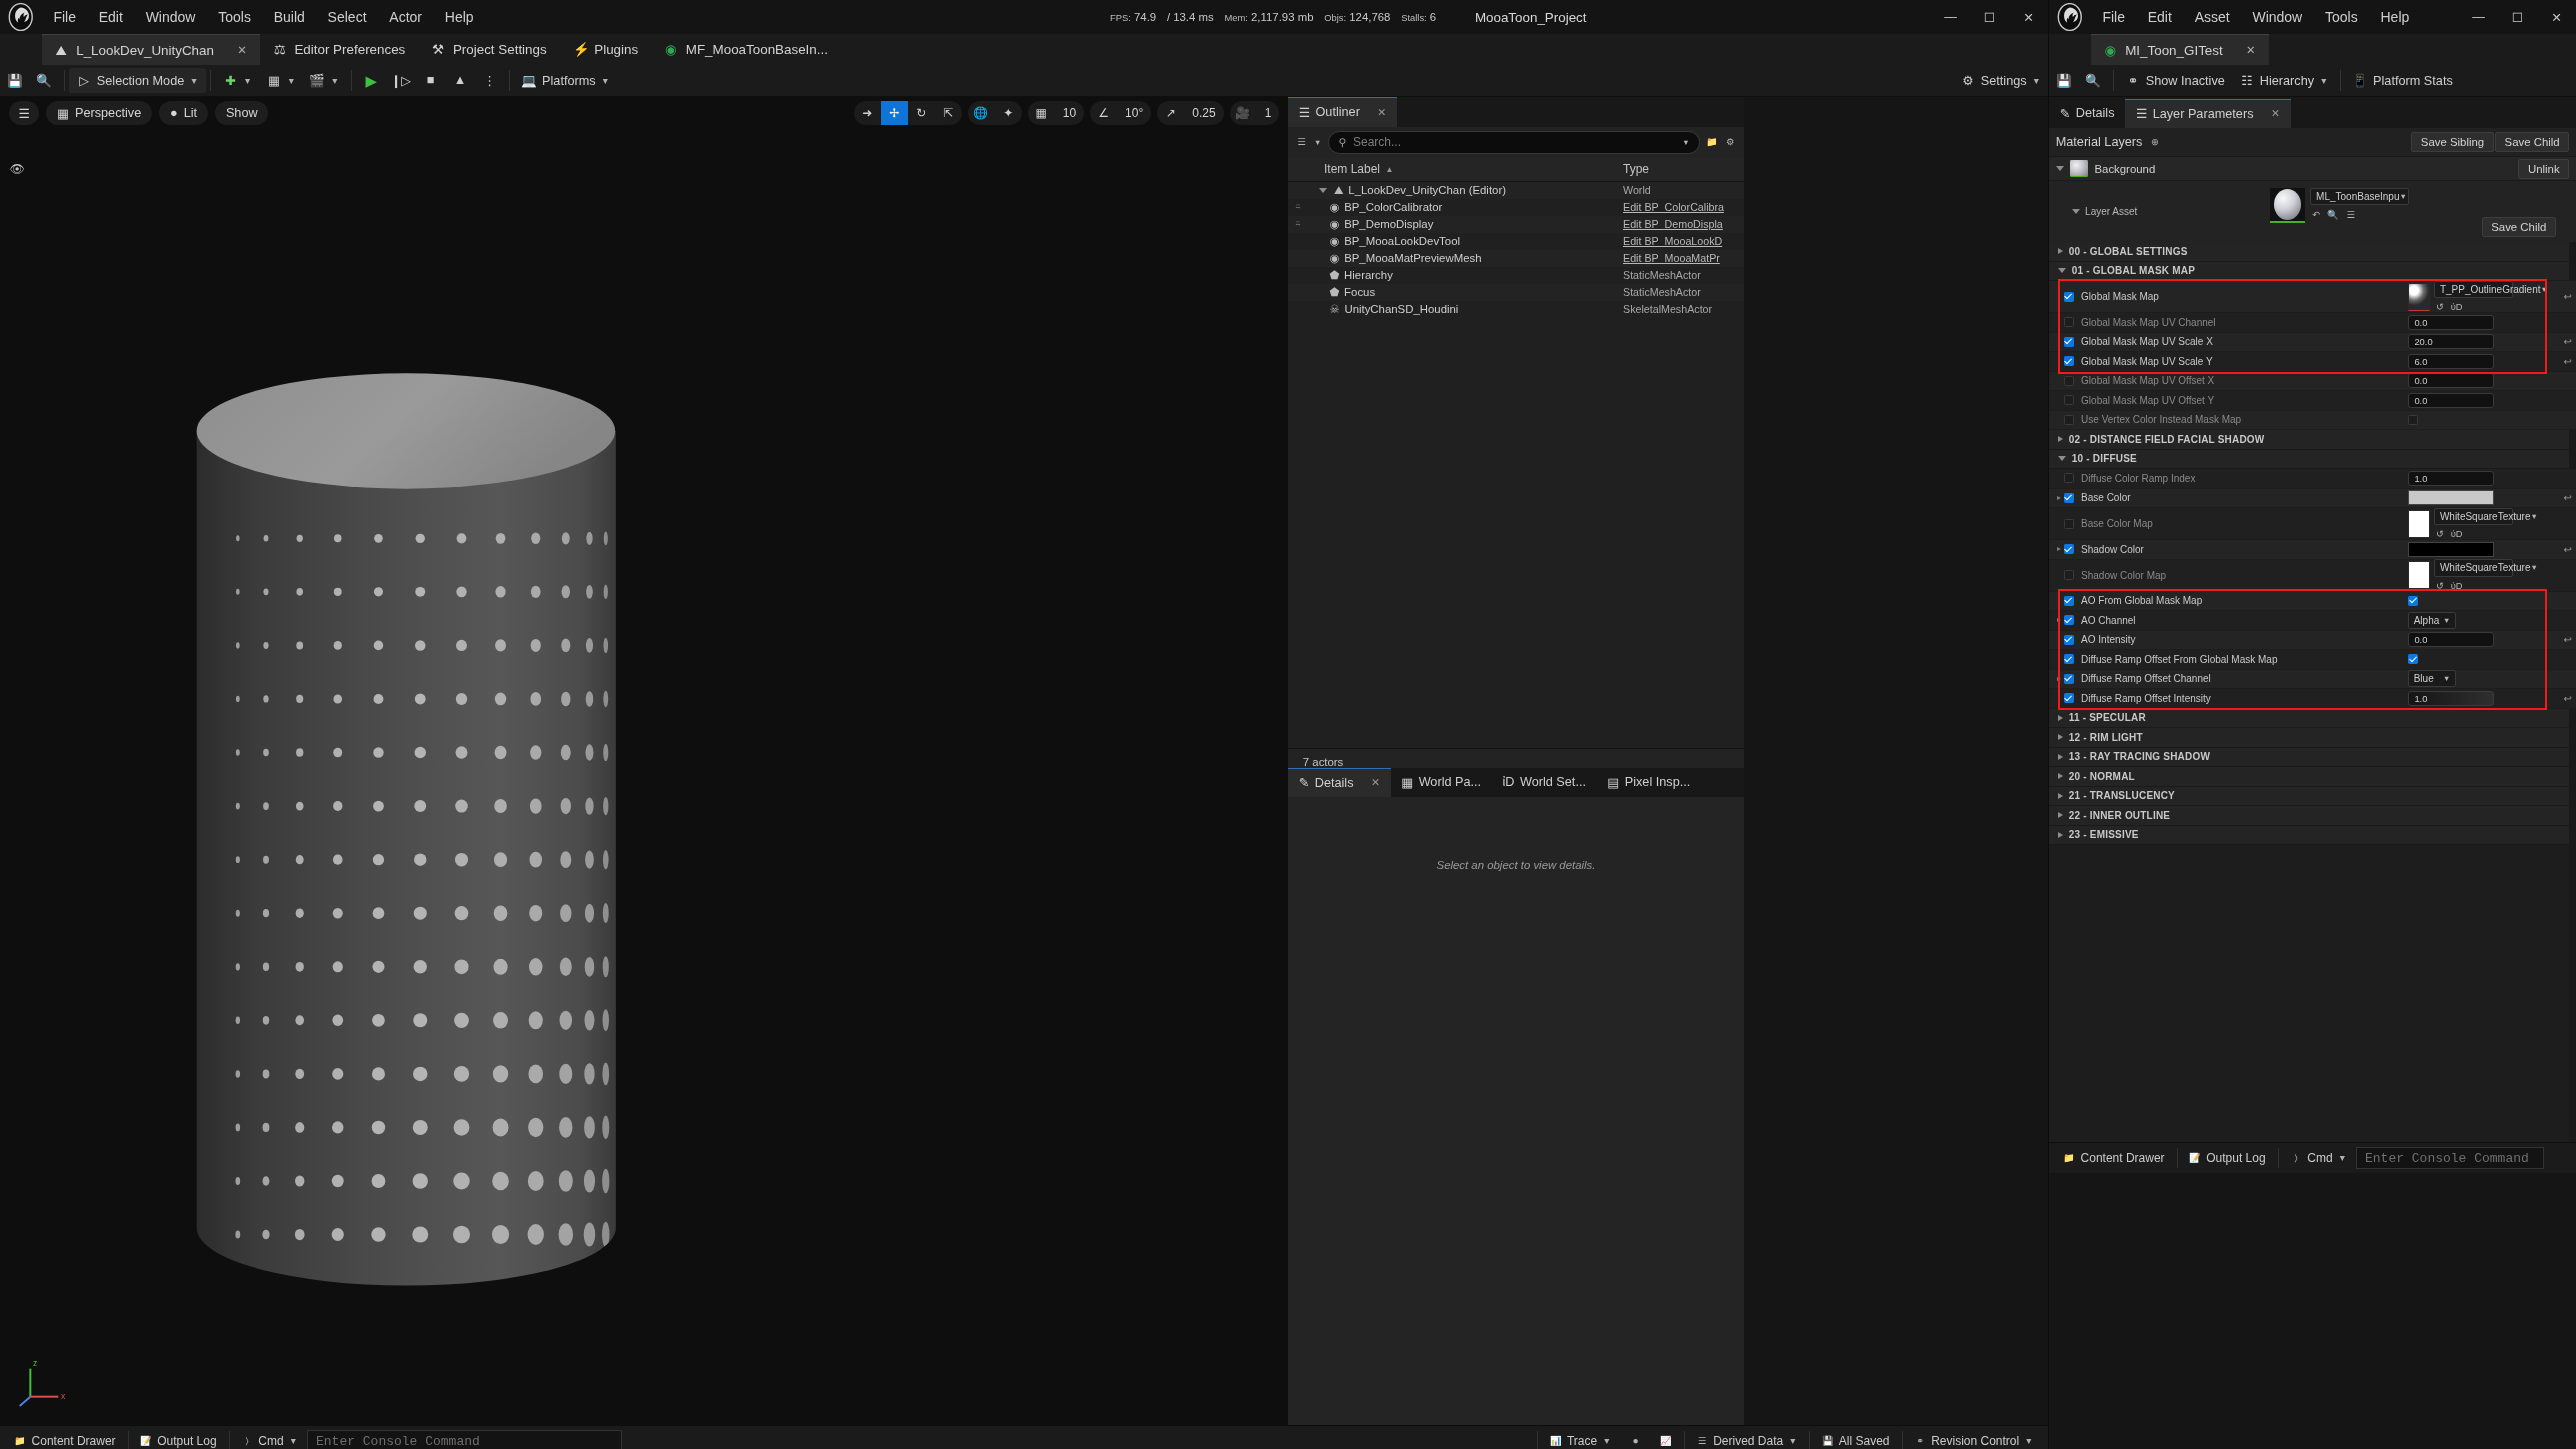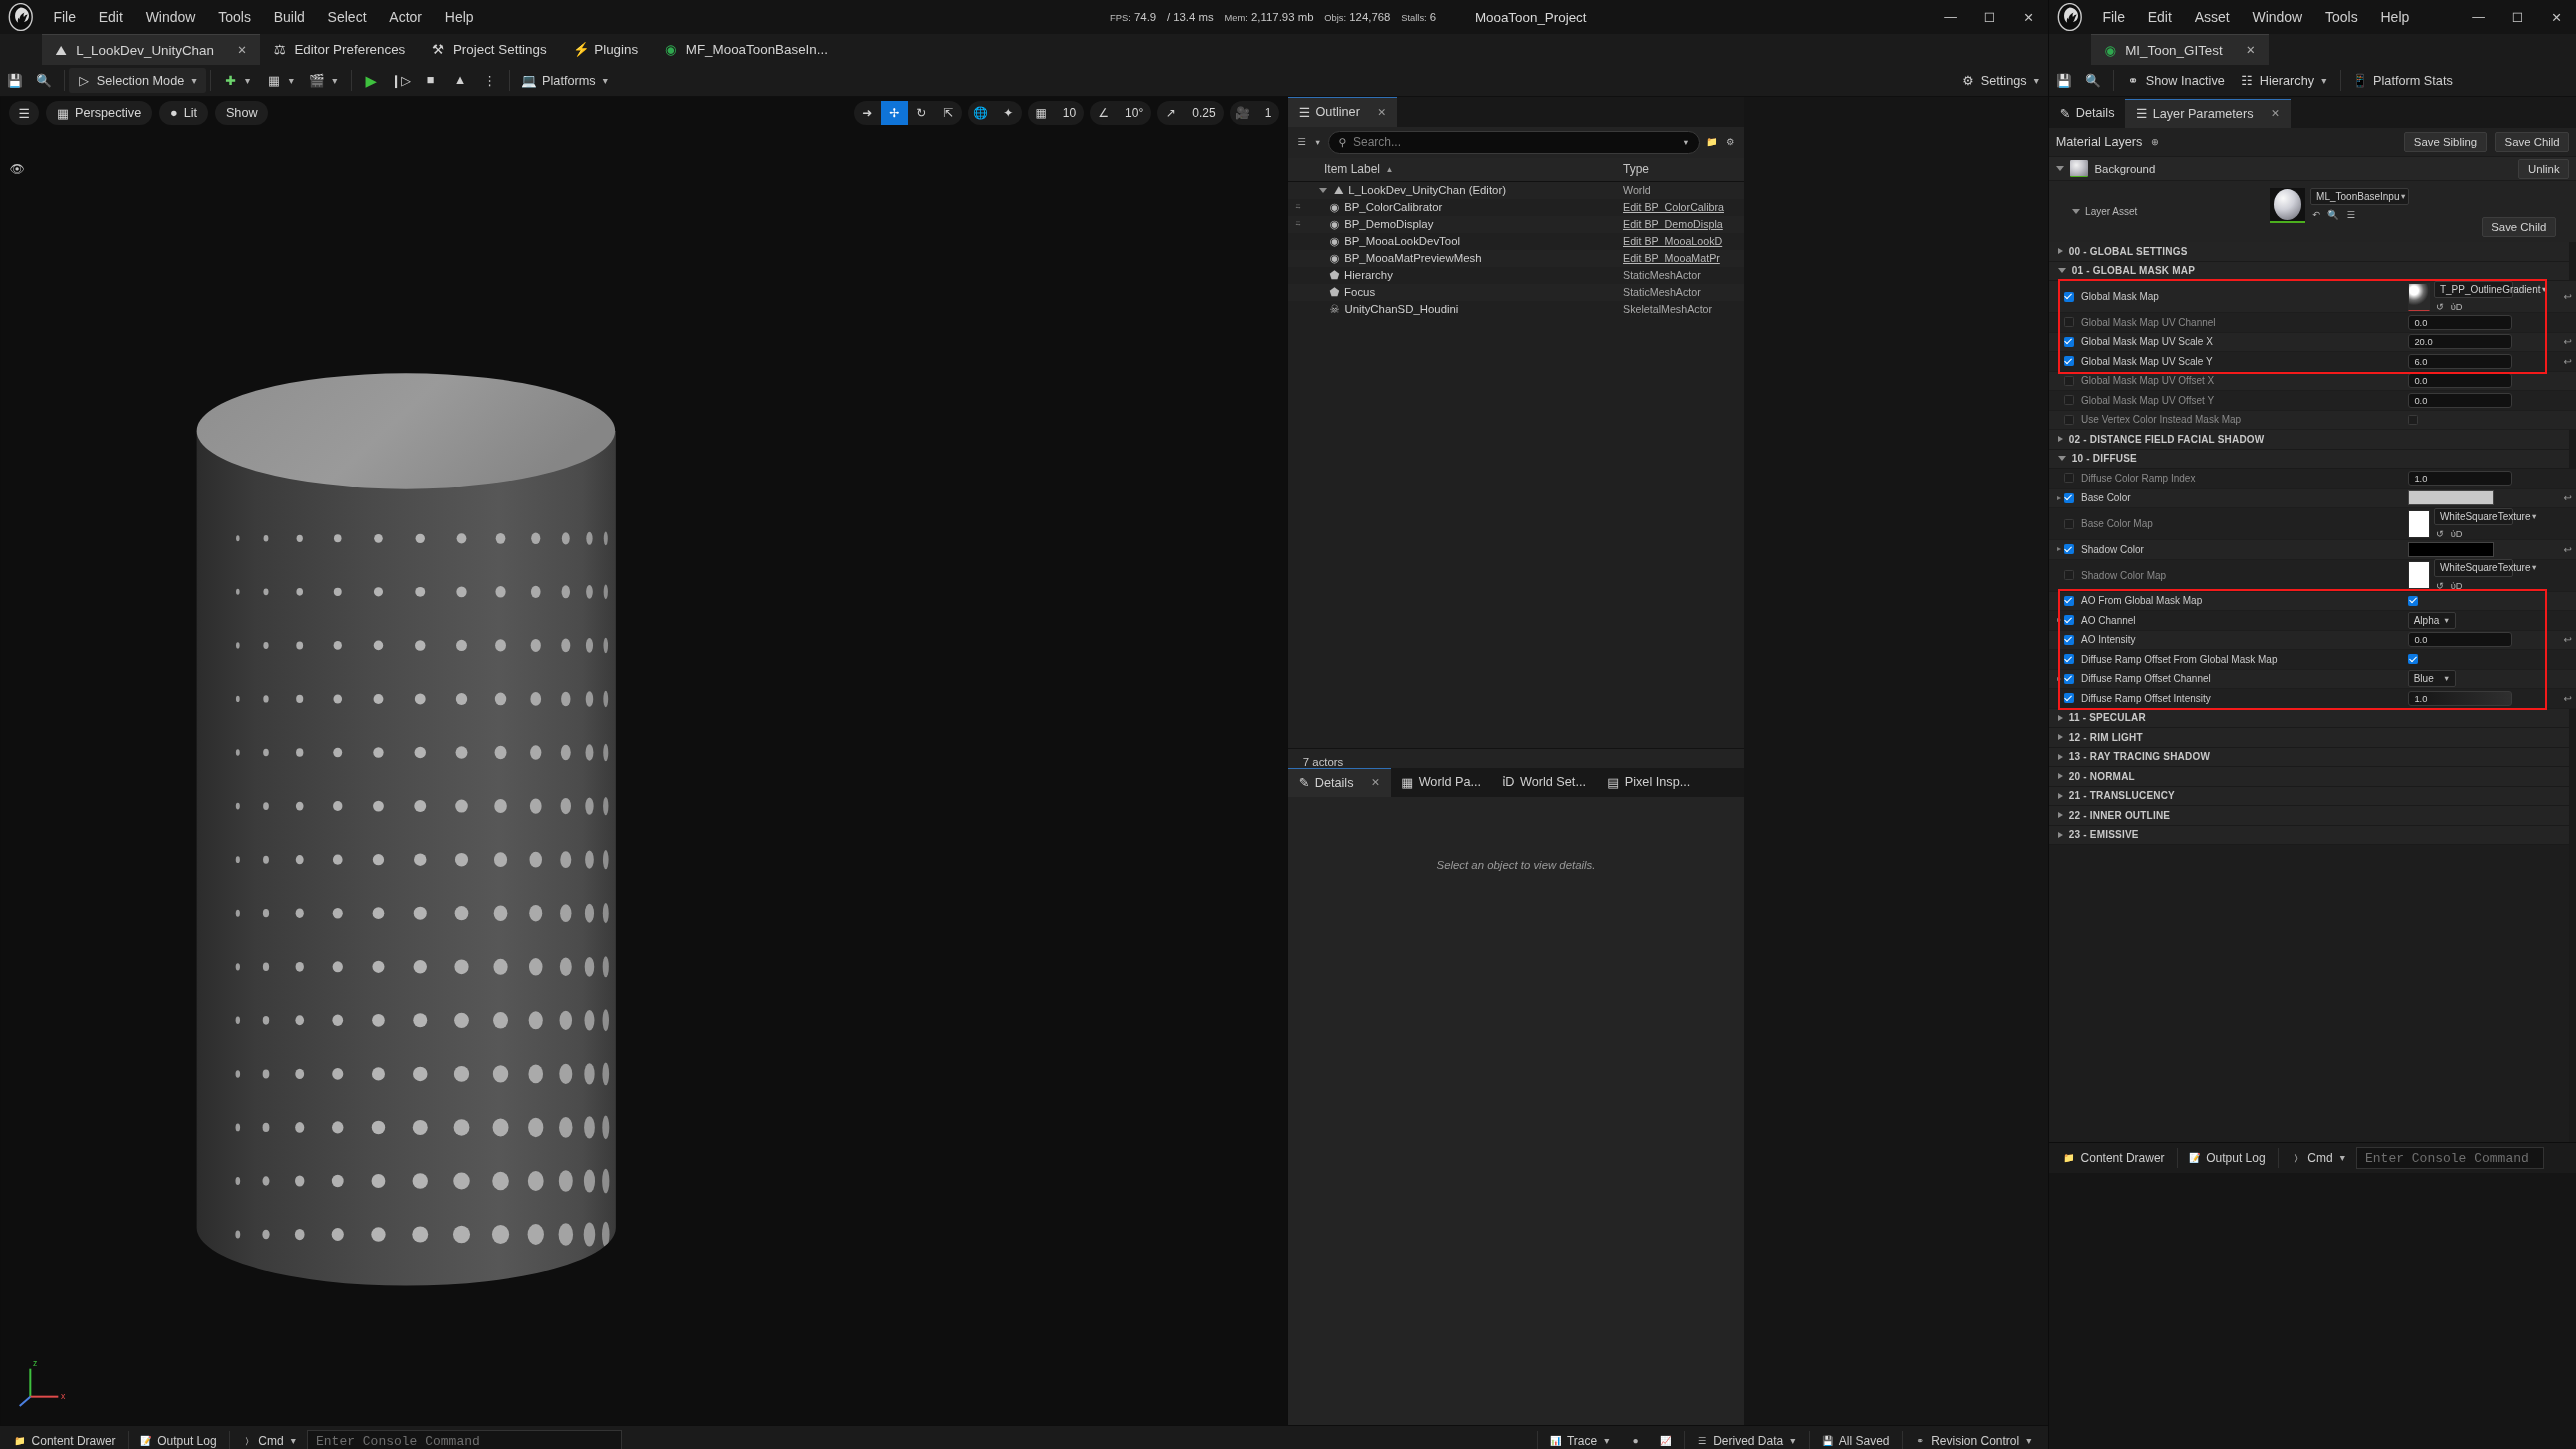--- a/index.html
+++ b/index.html
@@ -109,21 +109,21 @@
   .prow.tall{height:32px;}
   .p-exp{width:10.7px;display:flex;align-items:center;justify-content:center;padding-left:9.4px;}
   .tri-sm{width:0;height:0;border-left:4px solid #7c7c7c;border-top:2.7px solid transparent;border-bottom:2.7px solid transparent;}
   .cb{width:10px;height:10px;border:0.7px solid #555;background:#141414;border-radius:1.3px;display:flex;align-items:center;justify-content:center;margin-left:4px;flex:0 0 auto;}
   .cb.on{background:#0b78e3;border-color:#0b78e3;}
   .cb.on::after{content:"";width:3.4px;height:6px;border:solid #fff;border-width:0 1.3px 1.3px 0;transform:rotate(45deg) translate(-0.7px,-0.7px);}
   .cb.dim{background:#1d1d1d;border-color:#3a3a3a;}
   .p-lbl{flex:1;padding-left:7.4px;font-size:10px;color:#cacaca;white-space:nowrap;overflow:hidden;}
   .p-lbl.dim{color:#8a8a8a;}
   .p-val{width:168px;display:flex;align-items:center;gap:4.7px;padding-right:4px;}
-  .numbox{width:104px;height:14.8px;background:#111;border:0.7px solid #3a3a3a;border-radius:3px;display:flex;align-items:center;padding-left:5.4px;font-size:9.4px;color:#cfcfcf;}
+  .numbox{width:86px;height:14.8px;background:#111;border:0.7px solid #3a3a3a;border-radius:3px;display:flex;align-items:center;padding-left:5.4px;font-size:9.4px;color:#cfcfcf;}
   .numbox.grad{background:linear-gradient(90deg,#151515,#2f2f2f);}
   .swatch{width:86px;height:14.8px;border:0.7px solid #444;}
   .texthumb{width:21.5px;height:28px;background:#fff;border:0.7px solid #2a2a2a;}
   .texthumb.mask{background:
       radial-gradient(circle at 25% 25%, #fff 18%, #6a6a6a 40%, #2a2a2a 60%),
       radial-gradient(circle at 75% 25%, #fff 18%, #6a6a6a 40%, #2a2a2a 60%),
       radial-gradient(circle at 25% 75%, #fff 18%, #6a6a6a 40%, #2a2a2a 60%),
       radial-gradient(circle at 75% 75%, #fff 18%, #6a6a6a 40%, #2a2a2a 60%);
       border-bottom:1.3px solid #c03a3a;}
   .miniico{width:11.4px;height:11.4px;color:#b4b4b4;display:inline-flex;align-items:center;justify-content:center;font-size:9.4px;}
@@ -748,21 +748,21 @@
         <div class="ptab active">
           <span>☰</span>
           <span>Layer Parameters</span>
           <span class="x">✕</span>
         </div>
       </div>
 
     <div class="ml-head">
       <span class="ml-title">Material Layers</span>
       <span class="miniico">⊕</span>
-      <div style="margin-left:auto;display:flex;gap:8px;">
+      <div style="margin-left:auto;display:flex;gap:1px;">
         <div class="btn-sm">
             <span>Save Sibling</span>
           </div>
         <div class="btn-sm">
             <span>Save Child</span>
           </div>
       </div>
     </div>
 
     <div class="layer-row">

